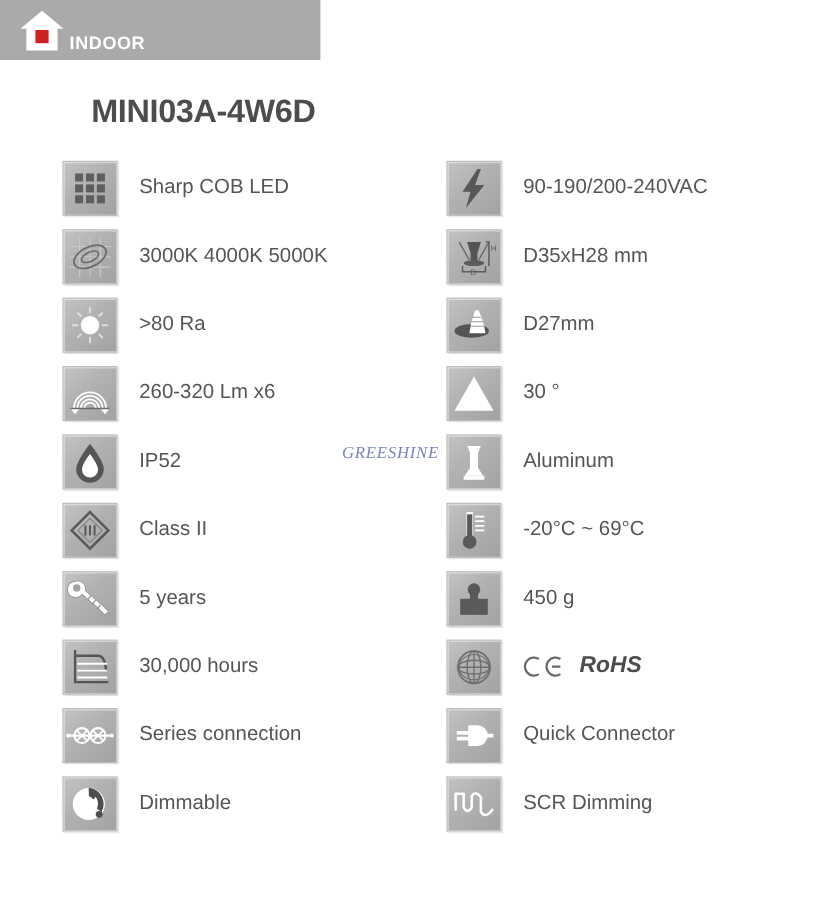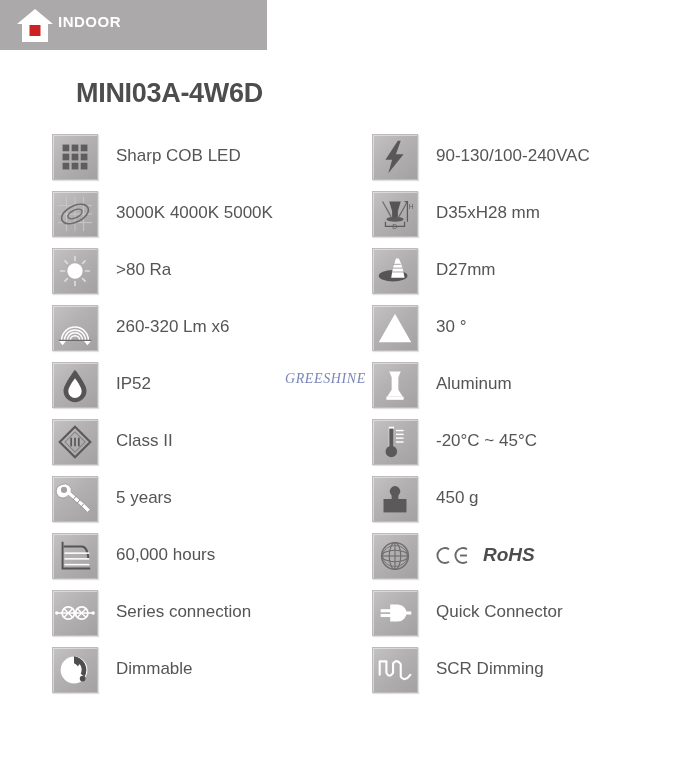--- a/index.html
+++ b/index.html
@@ -38,21 +38,21 @@
     display: block;
     flex: 0 0 auto;
   }
   .header-label {
     font-size: 15px;
     font-weight: bold;
     color: #ffffff;
     letter-spacing: 0.5px;
     line-height: 1;
     margin-left: 2px;
-    margin-bottom: 18px;
+    margin-bottom: 3px;
     white-space: nowrap;
   }
 
   
   .product-title {
     position: absolute;
     left: 52px;
     top: 78px;
     font-size: 27px;
     font-weight: bold;
@@ -163,21 +163,21 @@
       </span>
       <span class="spec-label">Sharp COB LED</span>
     </div>
 
     <div class="spec-row">
       <span class="tile">
         <svg viewBox="0 0 46 46">
           <path d="M26 6 L13 26 L20 26 L16 40 L32 20 L24 20 L29 6 Z" fill="#595757"></path>
         </svg>
       </span>
-      <span class="spec-label">90-130/100-240VAC</span>
+      <span class="spec-label">90-190/200-240VAC</span>
     </div>
     <div class="spec-row">
       <span class="tile">
         <svg viewBox="0 0 46 46">
           <g stroke="#c9c7c7" stroke-width="1">
             <line x1="5" y1="14" x2="41" y2="14"></line>
               <line x1="5" y1="23" x2="41" y2="23"></line>
               <line x1="5" y1="32" x2="41" y2="32"></line>
             <line x1="14" y1="5" x2="14" y2="41"></line>
               <line x1="23" y1="5" x2="23" y2="41"></line>
@@ -305,21 +305,21 @@
           <circle cx="19.2" cy="33" r="6" fill="#5b5959"></circle>
           <rect x="17" y="9" width="4.5" height="22" fill="#5b5959"></rect>
           <g stroke="#ffffff" stroke-width="1.5">
             <line x1="24" y1="11" x2="32" y2="11"></line>
             <line x1="24" y1="15" x2="32" y2="15"></line>
             <line x1="24" y1="19" x2="32" y2="19"></line>
             <line x1="24" y1="23" x2="32" y2="23"></line>
           </g>
         </svg>
       </span>
-      <span class="spec-label">-20°C ~ 45°C</span>
+      <span class="spec-label">-20°C ~ 69°C</span>
     </div>
 
     <div class="spec-row">
       <span class="tile">
         <svg viewBox="0 0 46 46">
           <path d="M12 10 L18 14 L14 18 L8 14 Z" fill="#ffffff"></path>
           <path d="M9 8 A7 7 0 1 0 16 19 L30 31 L36 37 L39 34 L33 28 L19 16 A7 7 0 0 0 9 8 Z" fill="#ffffff" stroke="#8e8c8c" stroke-width="0.8"></path>
           <g stroke="#8e8c8c" stroke-width="1">
             <line x1="24" y1="20" x2="21" y2="24"></line>
             <line x1="28" y1="24" x2="25" y2="28"></line>
@@ -346,21 +346,21 @@
         <svg viewBox="0 0 46 46">
           <polyline points="10,8 10,36 39,36" fill="none" stroke="#565454" stroke-width="2"></polyline>
           <path d="M11 13 L30 13 Q36 13 37 26" fill="none" stroke="#575555" stroke-width="2.2"></path>
           <g stroke="#ffffff" stroke-width="1.6">
             <line x1="12" y1="20" x2="38" y2="20"></line>
             <line x1="12" y1="26" x2="38" y2="26"></line>
             <line x1="12" y1="32" x2="38" y2="32"></line>
           </g>
         </svg>
       </span>
-      <span class="spec-label">60,000 hours</span>
+      <span class="spec-label">30,000 hours</span>
     </div>
     <div class="spec-row">
       <span class="tile">
         <svg viewBox="0 0 46 46">
           <circle cx="23" cy="23" r="14" fill="none" stroke="#6f6d6d" stroke-width="1.5"></circle>
           <ellipse cx="23" cy="23" rx="6" ry="14" fill="none" stroke="#6f6d6d" stroke-width="1.2"></ellipse>
           <line x1="23" y1="9" x2="23" y2="37" stroke="#6f6d6d" stroke-width="1.2"></line>
           <line x1="9" y1="23" x2="37" y2="23" stroke="#6f6d6d" stroke-width="1.2"></line>
           <ellipse cx="23" cy="23" rx="14" ry="6" fill="none" stroke="#6f6d6d" stroke-width="1.2"></ellipse>
           <ellipse cx="23" cy="23" rx="13" ry="11" fill="none" stroke="#6f6d6d" stroke-width="0.9"></ellipse>

